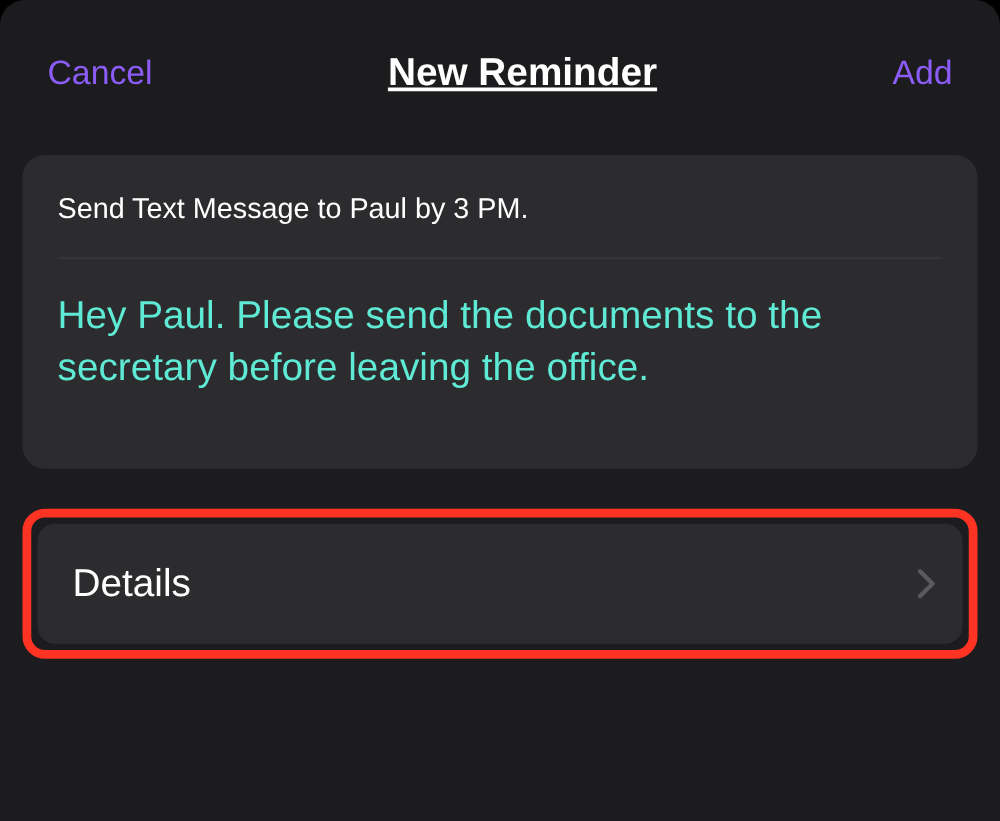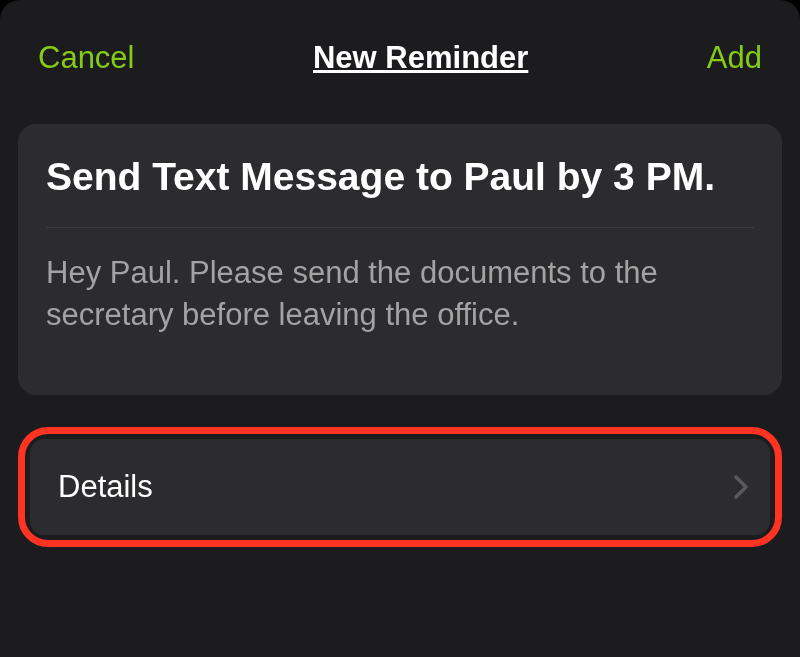--- a/index.html
+++ b/index.html
@@ -21,22 +21,22 @@
       border-radius: 20px 20px 0 0;
       padding-top: 6px;
     }
     .nav-bar {
       display: flex;
       align-items: center;
       justify-content: space-between;
       padding: 34px 38px 24px 38px;
     }
     .nav-button {
-      font-size: 31px;
-      color: #84cc16;
+      font-size: 27px;
+      color: #8b5cf6;
       background: none;
       border: none;
       font-family: inherit;
       cursor: pointer;
       font-weight: 400;
     }
     .nav-title {
       font-size: 31px;
       color: #ffffff;
       font-weight: 600;
@@ -44,42 +44,42 @@
     }
     .content {
       padding: 24px 18px 0 18px;
     }
     .card {
       background: #2c2c2e;
       border-radius: 18px;
       padding: 28px 28px 60px 28px;
     }
     .title-row {
-      font-size: 39px;
+      font-size: 23px;
       color: #ffffff;
-      font-weight: 700;
+      font-weight: 400;
       line-height: 1.3;
       padding-bottom: 24px;
     }
     .divider {
       height: 1px;
       background: #3d3d3f;
       margin-left: 0;
     }
     .notes-row {
       font-size: 31px;
-      color: #a3a3a3;
+      color: #5eead4;
       font-weight: 400;
       line-height: 1.35;
       padding-top: 24px;
     }
     .details-wrap {
       margin-top: 32px;
       border: 7px solid #ff3323;
-      border-radius: 30px;
+      border-radius: 18px;
       padding: 5px;
     }
     .details-card {
       background: #2c2c2e;
       border-radius: 14px;
       padding: 30px 22px 30px 28px;
       display: flex;
       align-items: center;
       justify-content: space-between;
     }

